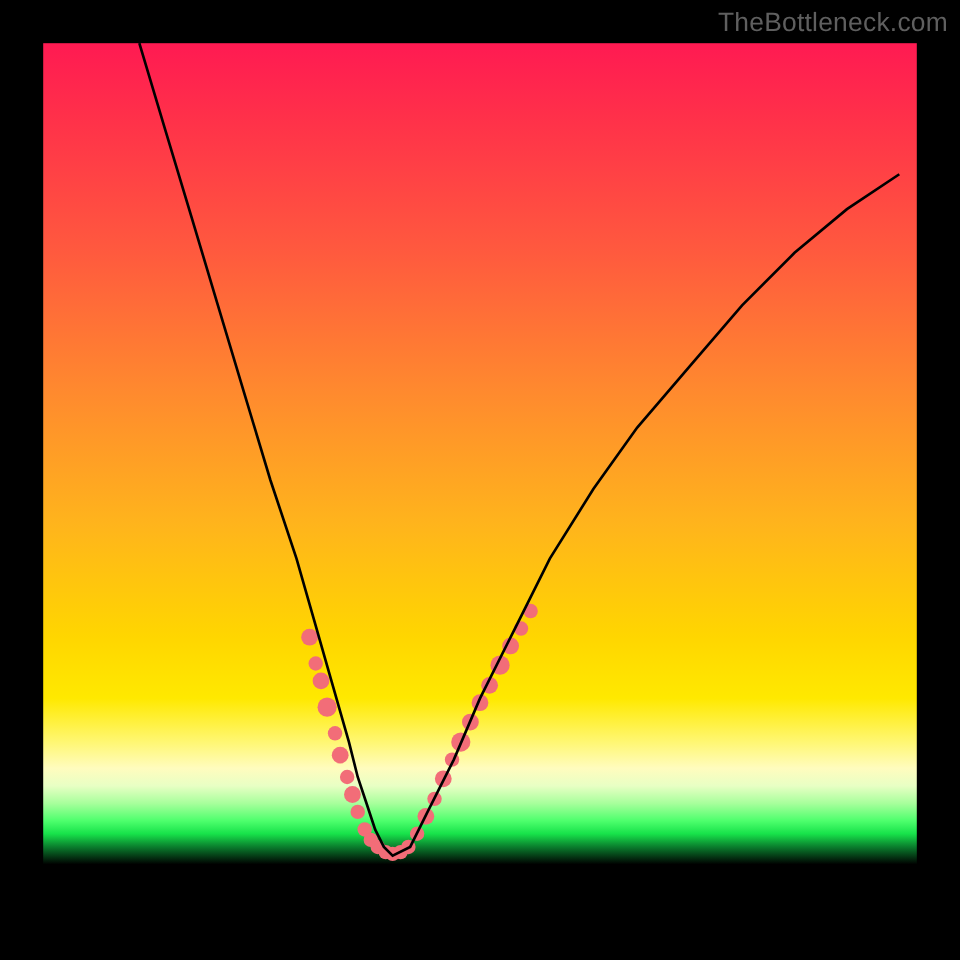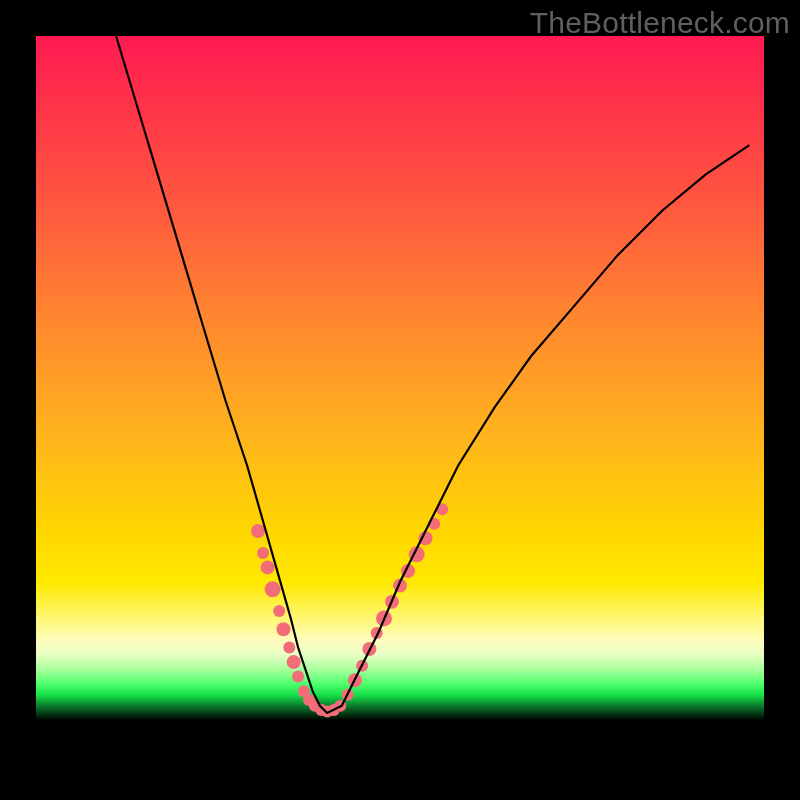--- a/index.html
+++ b/index.html
@@ -44,21 +44,21 @@
       #0a7d2d 92%,
       #000000 94%,
       #000000 100%
     );
   }
   .watermark {
     position: absolute;
     top: 6px;
     right: 10px;
     color: #5f5f5f;
-    font-size: 30px;
+    font-size: 22px;
     font-weight: 500;
     letter-spacing: 0.2px;
     user-select: none;
     text-align: center;
   }
   svg.curve {
     position: absolute;
     left: 0;
     top: 0;
     width: 728px;

